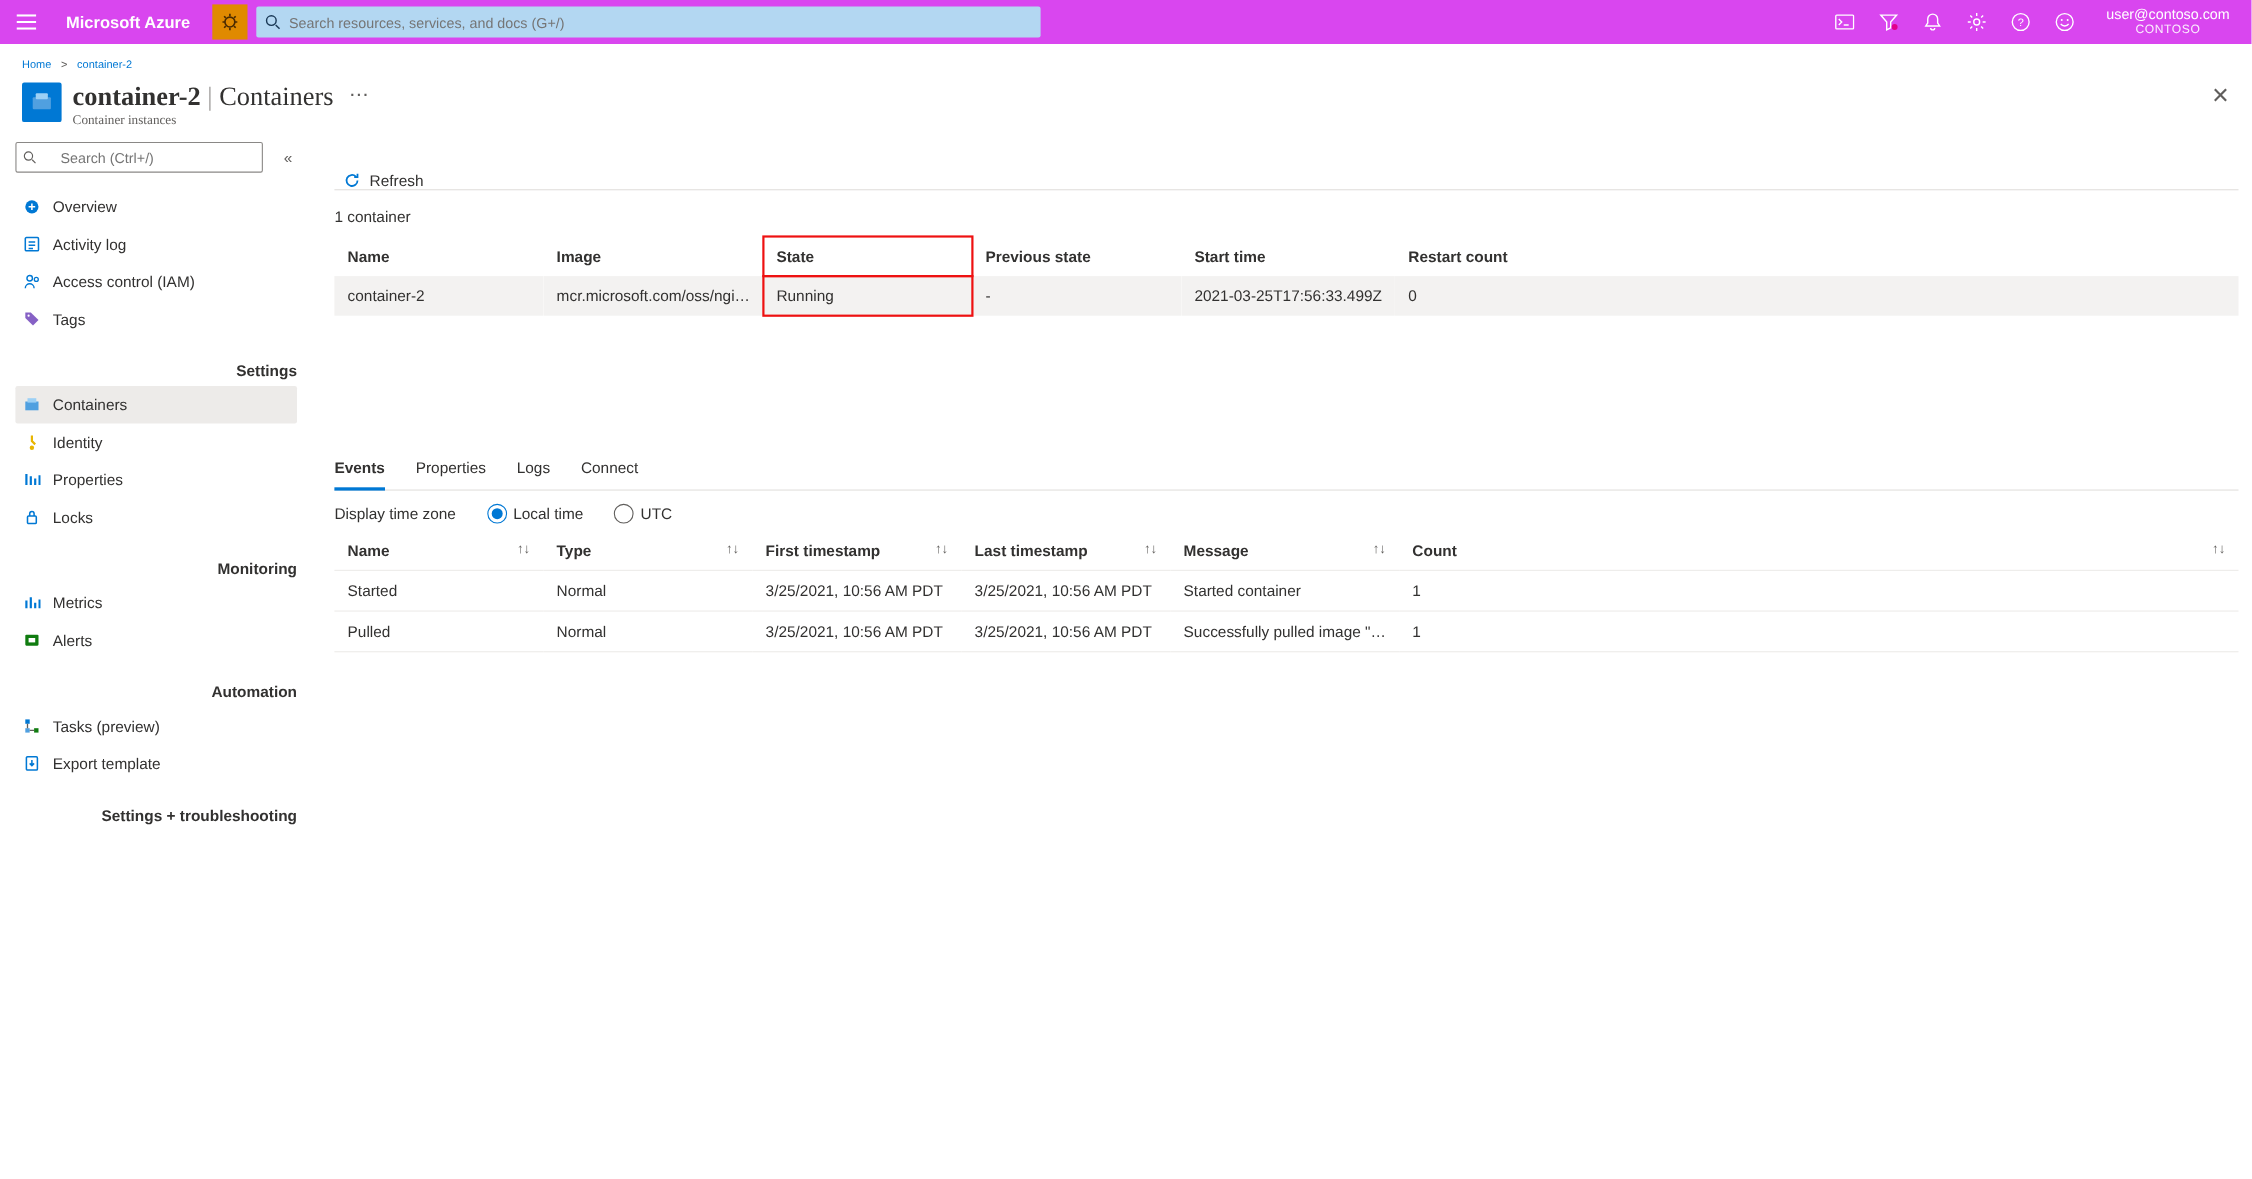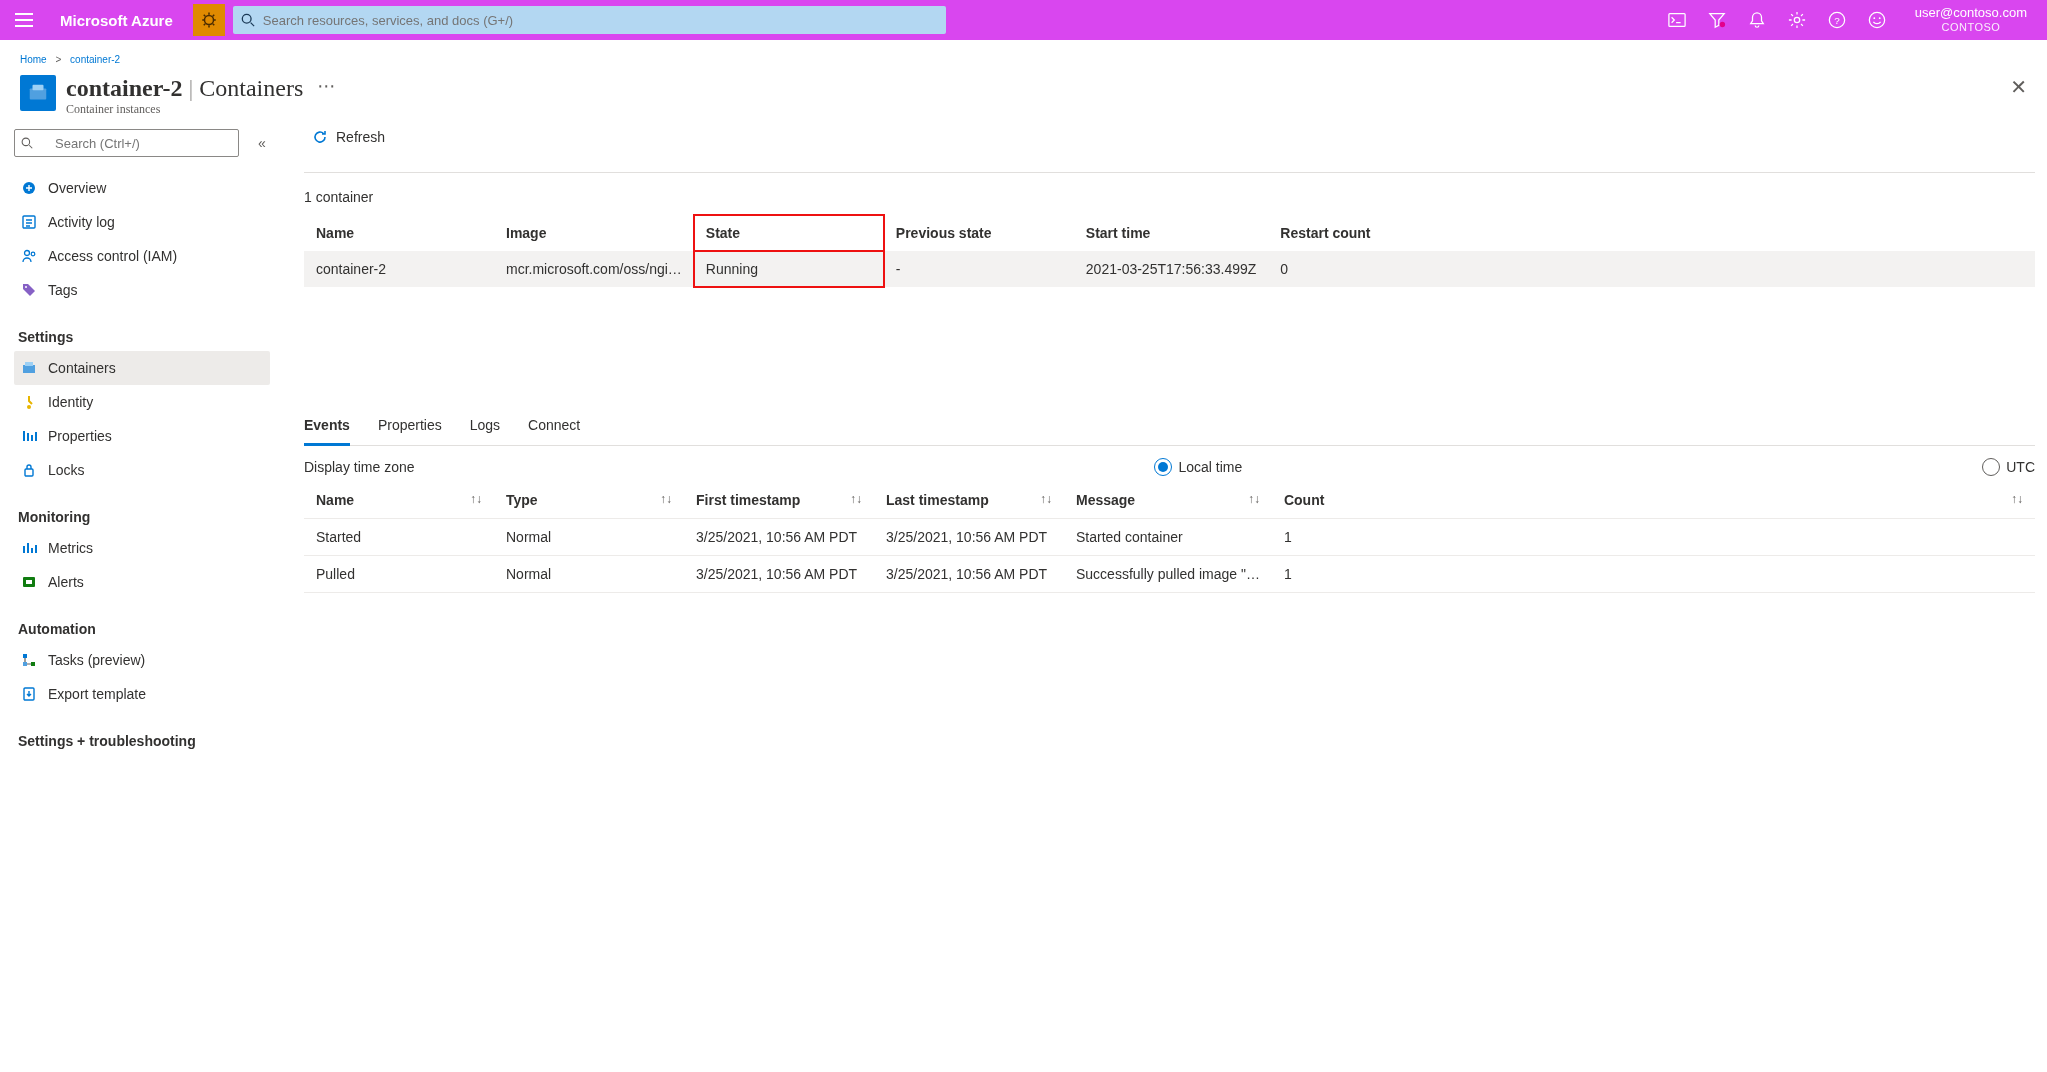--- a/index.html
+++ b/index.html
@@ -31,45 +31,45 @@
   .page-head .titles .subtitle { font-size:12px; color:#605e5c; }
   .page-head .more { margin-left:14px; font-size:18px; color:#605e5c; cursor:pointer;}
   .page-head .close-x { position:absolute; right:20px; top:4px; font-size:20px; color:#605e5c; cursor:pointer;}
 
   
   .body-grid { display:flex; }
   .sidebar { width:280px; padding: 0 10px 20px 14px; position:relative; }
   .sidebar .sb-search { width:225px; height:28px; border:1px solid #8a8886; border-radius:2px; display:flex; align-items:center; padding:0 6px; gap:22px;}
   .sidebar .sb-search input { flex:1; border:none; outline:none; font-size:13px; }
   .sidebar .collapse-chevron { position:absolute; left:258px; top:6px; color:#605e5c; cursor:pointer; font-size:14px;}
-  .sidebar .nav-group-label { font-weight:600; font-size:14px; margin:22px 0 6px 4px; }
+  .sidebar .nav-group-label { font-weight:600; font-size:14px; margin:22px 0 6px 4px;text-align:right; }
   .sidebar .nav-item { display:flex; align-items:center; gap:10px; height:34px; padding:0 6px; cursor:pointer; border-radius:2px;}
   .sidebar .nav-item.first-group { margin-top:14px; }
   .sidebar .nav-item.selected { background:#edebe9; }
   .sidebar .nav-item .ni-icon { width:18px; display:flex; justify-content:center; }
 
   .main { flex:1; padding: 0 12px 20px 24px; }
-  .cmd-bar { display:flex; align-items:flex-start; height:44px; border-bottom:1px solid #e1dfdd; }
+  .cmd-bar { display:flex; align-items:flex-end; height:44px; border-bottom:1px solid #e1dfdd; }
   .cmd-bar .cmd { display:flex; align-items:center; gap:8px; padding:0 8px; cursor:pointer; color:#323130;}
   .cmd-bar .cmd .cmd-icon { color:#0078d4; }
 
   .section-head { padding:16px 0 10px 0; font-size:14px; }
 
   table.container-table { width:100%; border-collapse:collapse; }
   table.container-table th, table.container-table td { text-align:left; padding:10px 12px; font-weight:400; white-space:nowrap; overflow:hidden; text-overflow:ellipsis; }
   table.container-table th { font-weight:600; color:#323130; }
   table.container-table tbody tr { background:#f3f2f1; }
   .highlight-box { outline: 2px solid #e11; outline-offset:-1px; }
 
   
   .tabs { margin-top:120px; display:flex; gap:28px; border-bottom:1px solid #e1dfdd; }
   .tabs .tab { padding:10px 0; cursor:pointer; color:#323130; font-size:14px;}
   .tabs .tab.active { color:#323130; font-weight:600; border-bottom:3px solid #0078d4; margin-bottom:-1px;}
 
-  .tz-row { display:flex; align-items:center; gap:28px; padding:12px 0 6px 0;justify-content:space-between;}
+  .tz-row { display:flex; align-items:center; gap:28px; padding:12px 0 6px 0;}
   .tz-row .radio { display:flex; align-items:center; gap:6px; cursor:pointer;}
   .tz-row .radio .dot { width:18px;height:18px;border:1px solid #605e5c;border-radius:50%;display:flex;align-items:center;justify-content:center;}
   .tz-row .radio.selected .dot::after{content:"";width:10px;height:10px;background:#0078d4;border-radius:50%;}
   .tz-row .radio.selected .dot { border-color:#0078d4;}
 
   table.events-table { width:100%; border-collapse:collapse; }
   table.events-table th, table.events-table td { text-align:left; padding:10px 12px; font-weight:400; border-bottom:1px solid #edebe9; white-space:nowrap; overflow:hidden; text-overflow:ellipsis;}
   table.events-table th { font-weight:600; }
   table.events-table th .sort { float:right; color:#605e5c; font-size:12px; }
 

